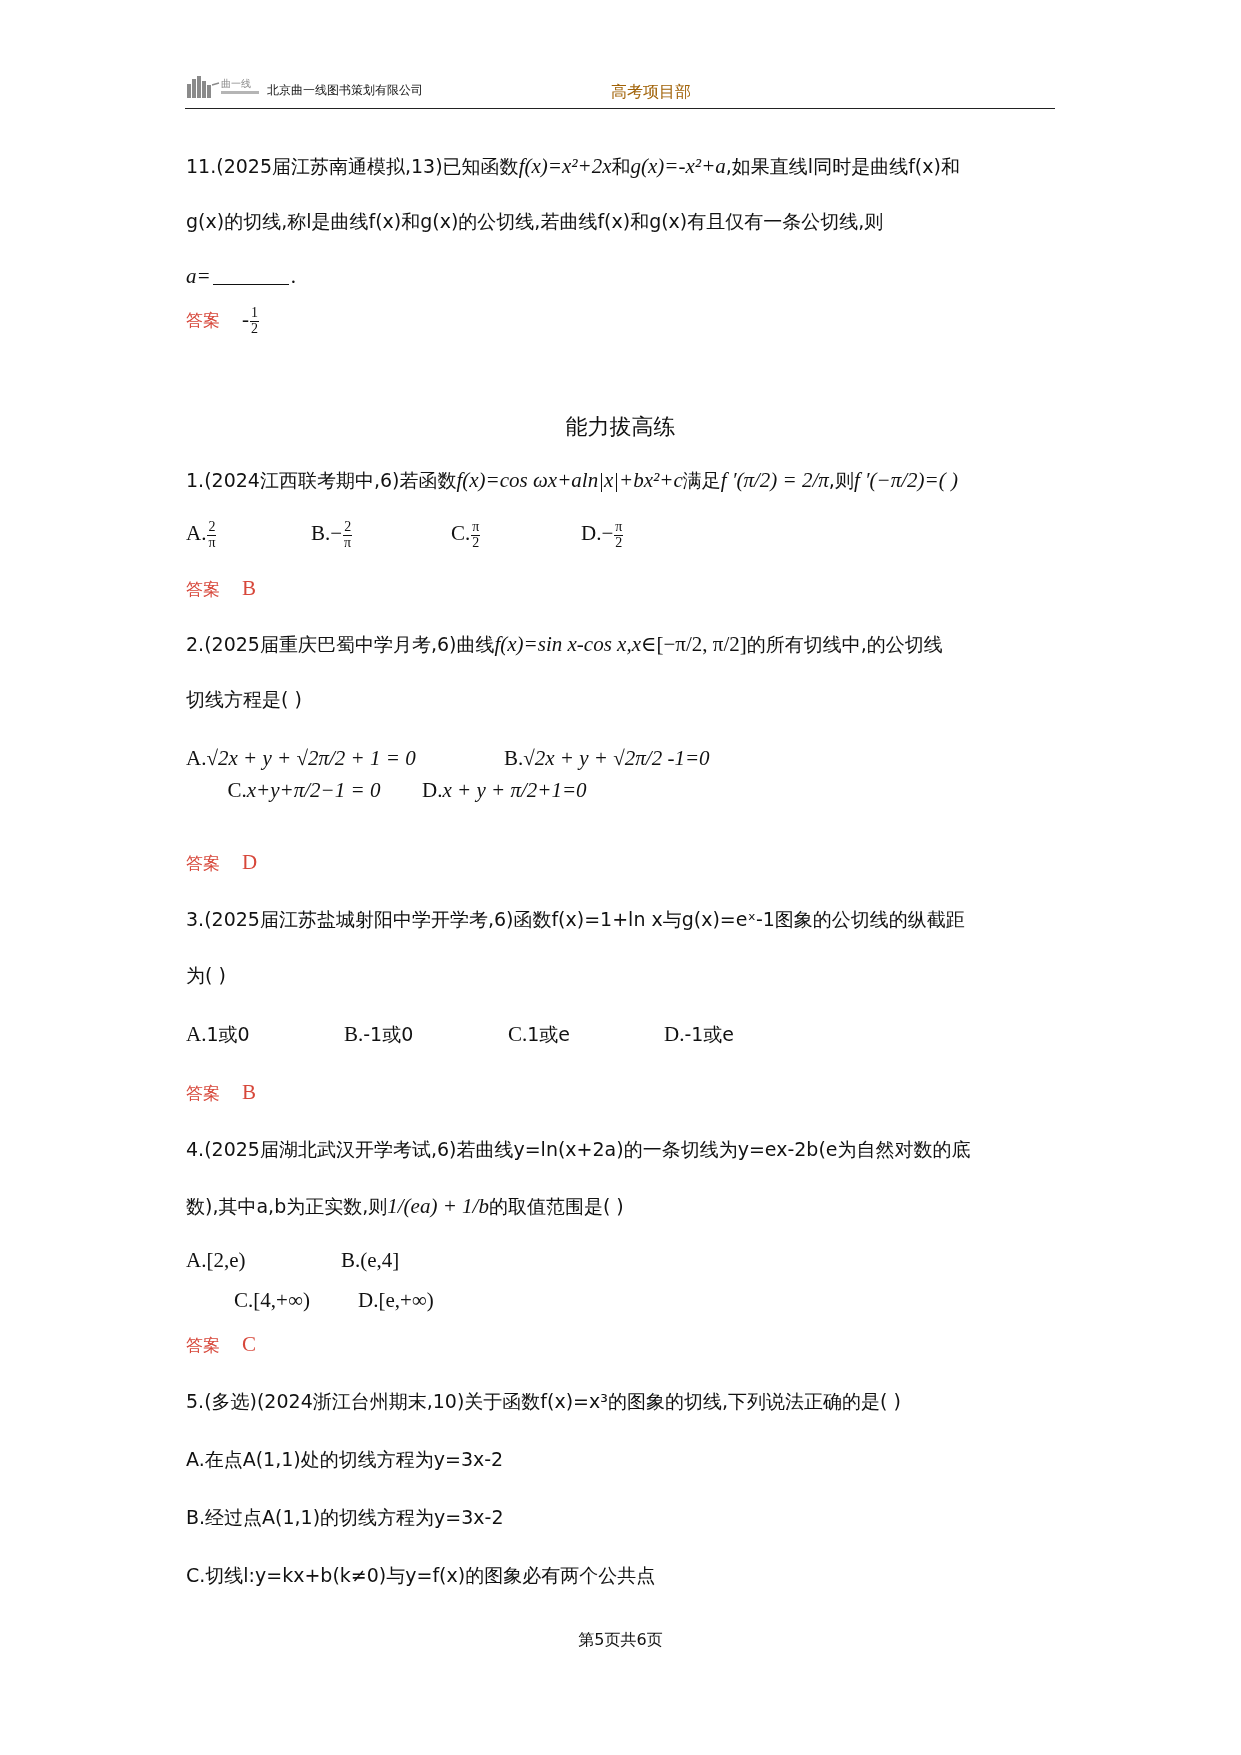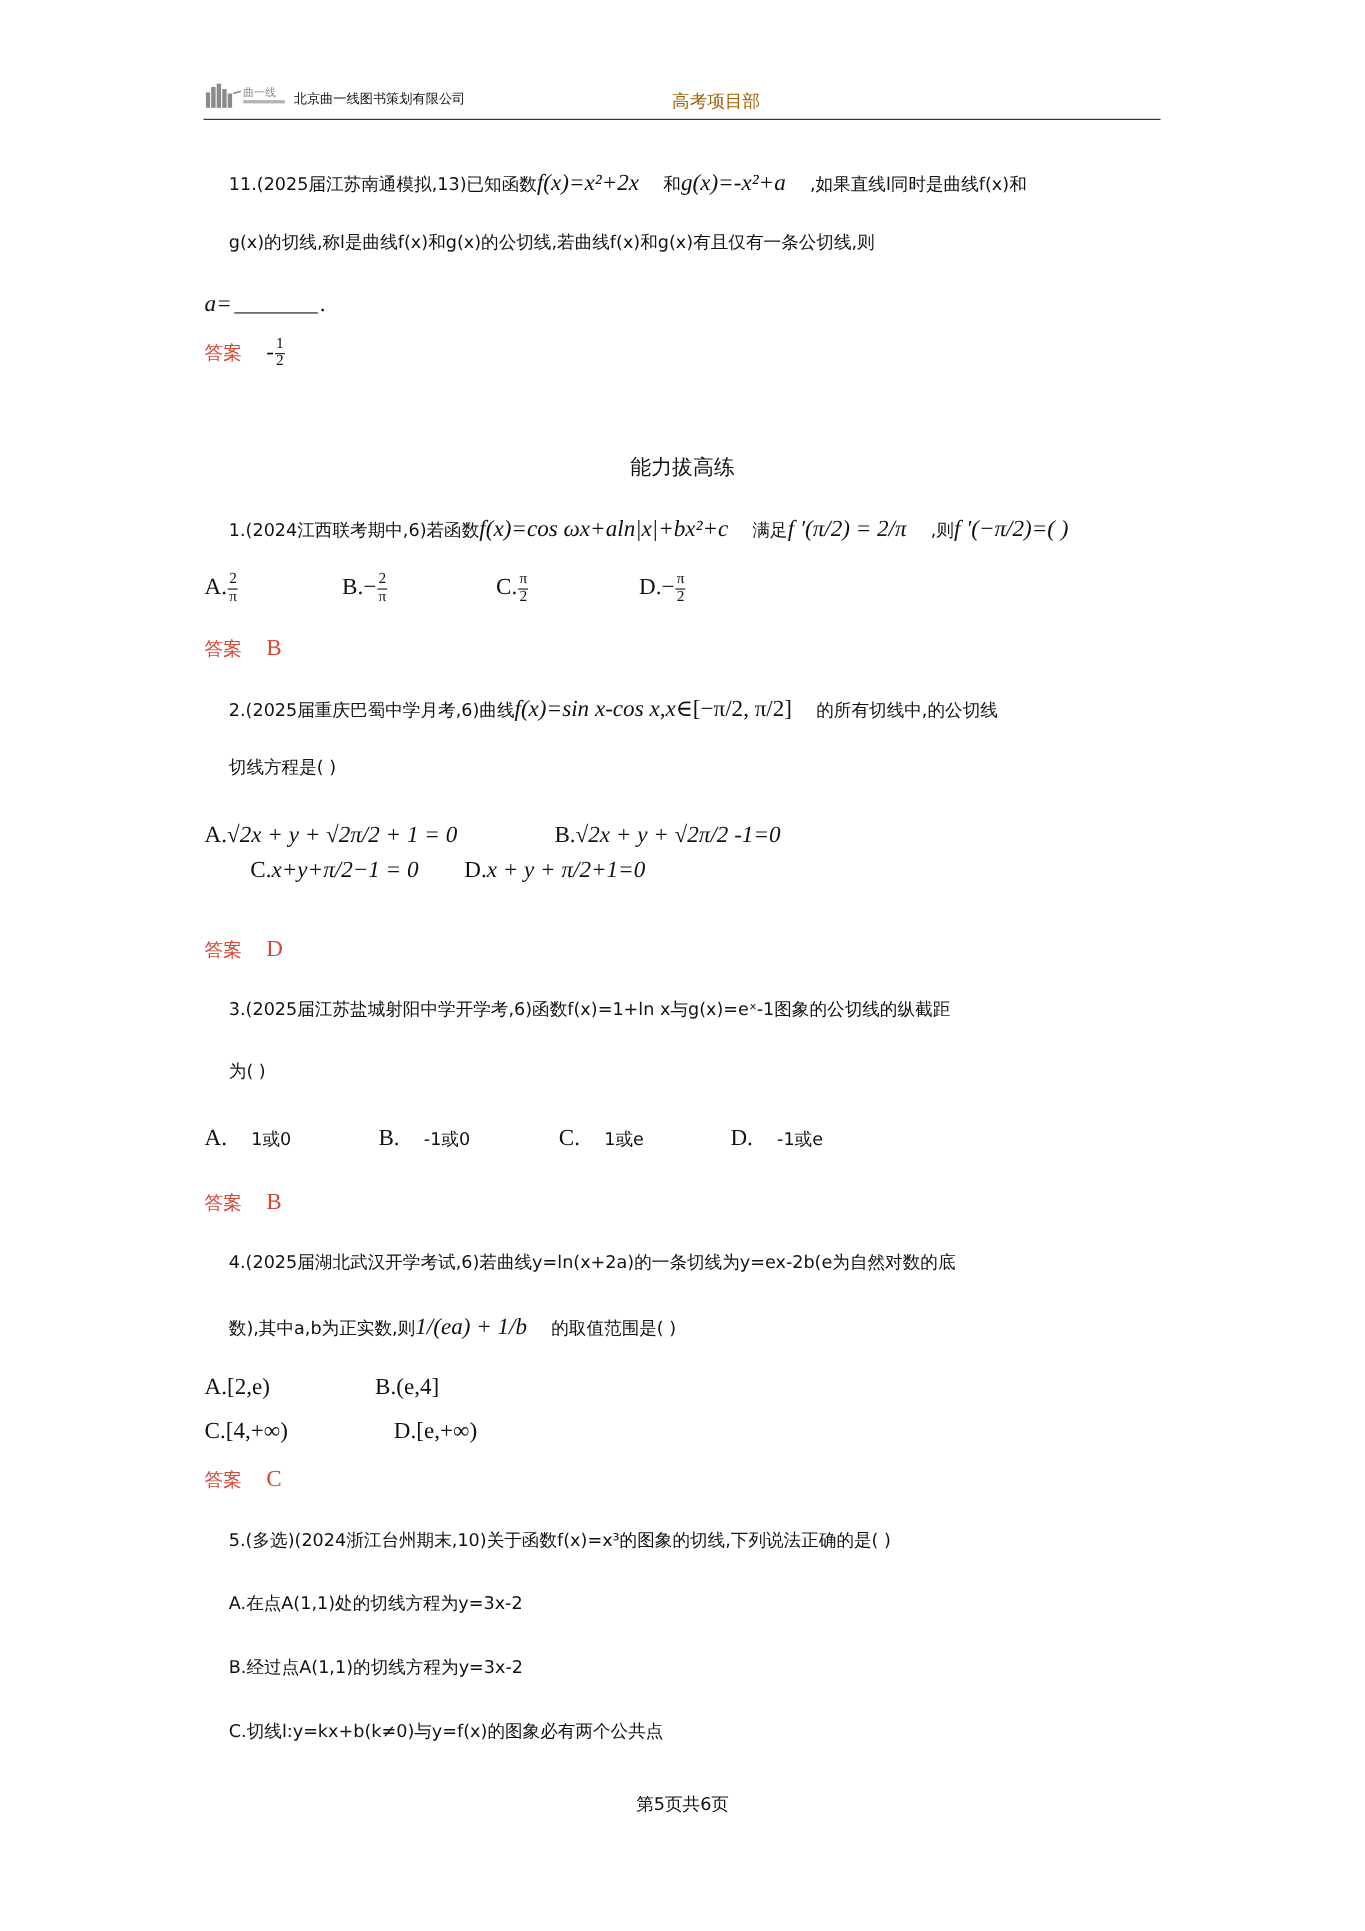--- a/index.html
+++ b/index.html
@@ -4,30 +4,30 @@
 <style>
   html, body { margin: 0; padding: 0; background: #ffffff; }
   body { width: 1241px; height: 1755px; position: relative; overflow: hidden;
          font-family: "Liberation Serif", "DejaVu Serif", serif; color: #111; }
   .abs { position: absolute; }
   .header { left: 185px; top: 72px; width: 870px; height: 36px; border-bottom: 1.5px solid #222; }
   .logo { position: absolute; left: 2px; top: 2px; width: 78px; height: 26px; }
   .company { position: absolute; left: 82px; top: 10px; font-family: "DejaVu Sans", sans-serif; font-size: 12px; color: #111; }
   .dept { position: absolute; left: 426px; top: 10px; font-family: "DejaVu Sans", sans-serif; font-size: 16px; color: #a16207; }
   .line { position: absolute; left: 186px; font-size: 21px; white-space: nowrap; line-height: 1; }
-  .cjk { font-family: "DejaVu Sans", sans-serif; font-size: 16px; margin-left: 22px; }
+  .cjk { font-family: "DejaVu Sans", sans-serif; font-size: 19px; }
   i, .it { font-style: italic; }
   .ans { color: #d7473a; }
   .ans .lbl { font-family: "DejaVu Sans", sans-serif; font-size: 17px; margin-right: 22px; }
   .frac { display: inline-flex; flex-direction: column; align-items: center; vertical-align: middle;
           font-size: 14px; line-height: 1.05; margin: 0 1px; }
   .frac .num { border-bottom: 1px solid #111; padding: 0 1px; }
   .frac .den { padding: 0 1px; }
   .section-title { left: 0; width: 1241px; top: 412px; text-align: center;
-                   font-family: "DejaVu Sans", sans-serif; font-size: 19px; color: #111; }
+                   font-family: "DejaVu Sans", sans-serif; font-size: 22px; color: #111; }
   .blank { display: inline-block; width: 76px; border-bottom: 1.5px solid #111; margin: 0 2px; height: 18px; vertical-align: -2px; }
   .footer { left: 0; width: 1241px; top: 1630px; text-align: center; font-family: "DejaVu Sans", sans-serif; font-size: 16px; }
   .opt { display: inline-block; }
 </style>
 </head>
 <body>
 
 <div class="abs header">
   <svg class="logo" viewBox="0 0 78 26">
     <rect x="0" y="10" width="4" height="14" fill="#8a8a8a"></rect>
@@ -104,21 +104,21 @@
   <span class="lbl">答案</span><span>B</span>
 </div>
 
 <div class="abs line cjk" style="top:1140px;">4.(2025届湖北武汉开学考试,6)若曲线y=ln(x+2a)的一条切线为y=ex-2b(e为自然对数的底</div>
 <div class="abs line" style="top:1196px;text-align:center;">
   <span class="cjk">数),其中a,b为正实数,则</span><span class="it">1/(ea) + 1/b</span><span class="cjk">的取值范围是(        )</span>
 </div>
 <div class="abs line" style="top:1250px;">
   <span class="opt" style="width:155px"><span>A.</span><span>[2,e)</span></span><span class="opt"><span>B.</span><span>(e,4]</span></span>
 </div>
-<div class="abs line" style="top:1290px;">
+<div class="abs line" style="top:1290px;text-align:center;">
   <span class="opt" style="width:172px"><span>C.</span><span>[4,+∞)</span></span><span class="opt"><span>D.</span><span>[e,+∞)</span></span>
 </div>
 <div class="abs line ans" style="top:1334px;">
   <span class="lbl">答案</span><span>C</span>
 </div>
 
 <div class="abs line cjk" style="top:1392px;">5.(多选)(2024浙江台州期末,10)关于函数f(x)=x³的图象的切线,下列说法正确的是(        )</div>
 <div class="abs line cjk" style="top:1450px;"><span>A.</span><span>在点A(1,1)处的切线方程为y=3x-2</span></div>
 <div class="abs line cjk" style="top:1508px;"><span>B.</span><span>经过点A(1,1)的切线方程为y=3x-2</span></div>
 <div class="abs line cjk" style="top:1566px;"><span>C.</span><span>切线l:y=kx+b(k≠0)与y=f(x)的图象必有两个公共点</span></div>

